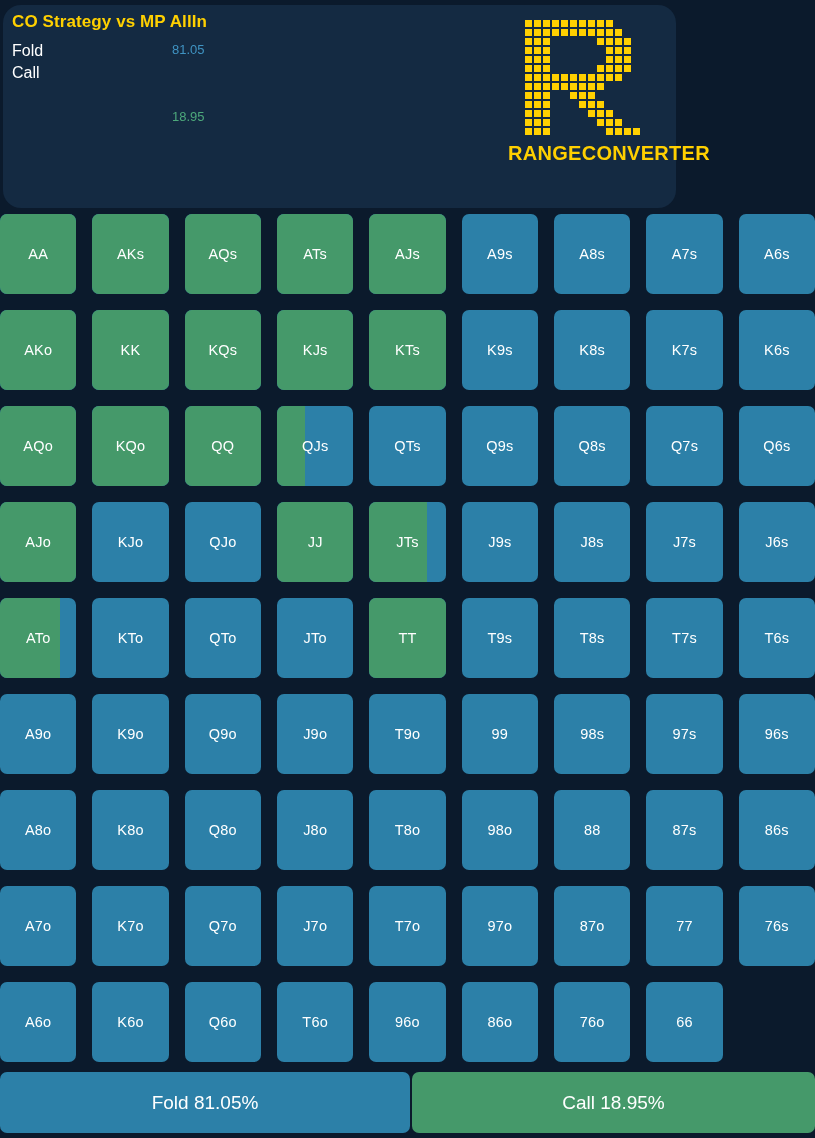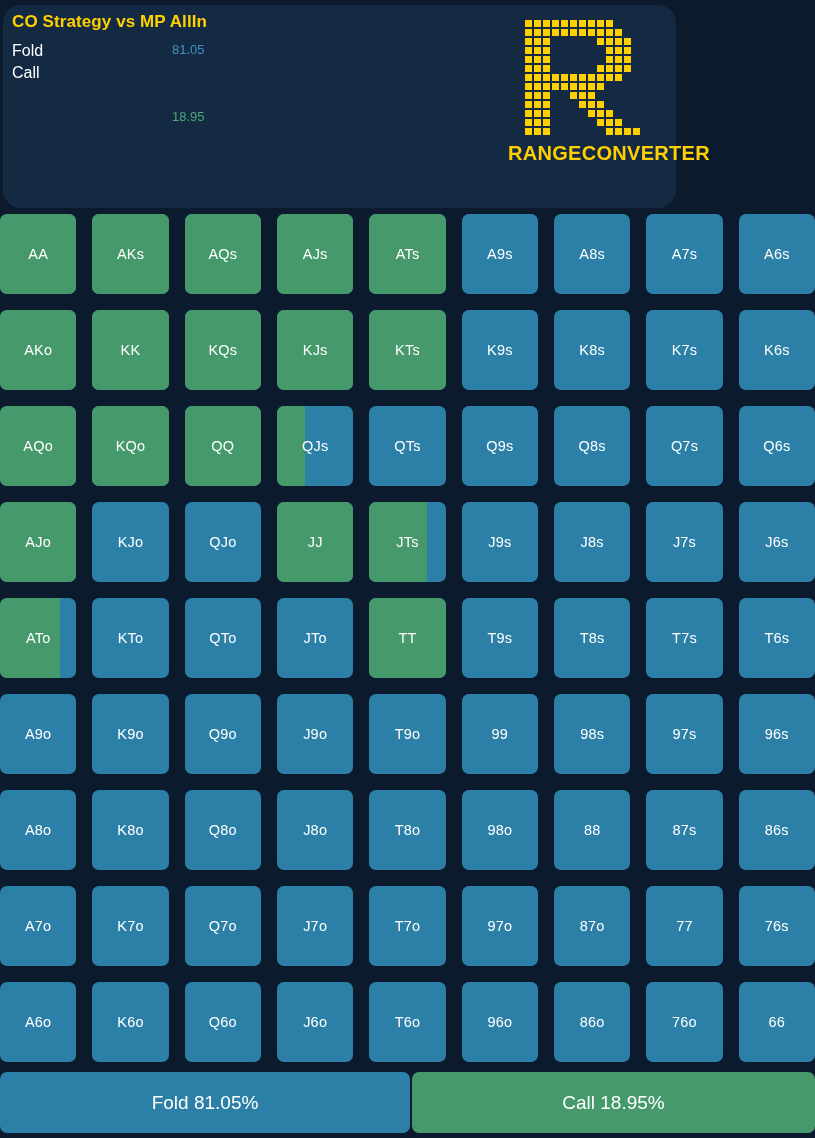--- a/index.html
+++ b/index.html
@@ -349,25 +349,25 @@
       <div class="cell">
         <div class="fill-call" style="width: 100%;"></div>
         <span class="cell-label">AKs</span>
       </div>
       <div class="cell">
         <div class="fill-call" style="width: 100%;"></div>
         <span class="cell-label">AQs</span>
       </div>
       <div class="cell">
         <div class="fill-call" style="width: 100%;"></div>
+        <span class="cell-label">ATs</span>
+      </div>
+      <div class="cell">
+        <div class="fill-call" style="width: 100%;"></div>
         <span class="cell-label">AJs</span>
-      </div>
-      <div class="cell">
-        <div class="fill-call" style="width: 100%;"></div>
-        <span class="cell-label">ATs</span>
       </div>
       <div class="cell">
         <span class="cell-label">A9s</span>
       </div>
       <div class="cell">
         <span class="cell-label">A8s</span>
       </div>
       <div class="cell">
         <span class="cell-label">A7s</span>
       </div>
@@ -578,23 +578,20 @@
         <span class="cell-label">76s</span>
       </div>
       <div class="cell">
         <span class="cell-label">A6o</span>
       </div>
       <div class="cell">
         <span class="cell-label">K6o</span>
       </div>
       <div class="cell">
         <span class="cell-label">Q6o</span>
-      </div>
-      <div class="cell">
-        <span class="cell-label">J6o</span>
       </div>
       <div class="cell">
         <span class="cell-label">T6o</span>
       </div>
       <div class="cell">
         <span class="cell-label">96o</span>
       </div>
       <div class="cell">
         <span class="cell-label">86o</span>
       </div>

